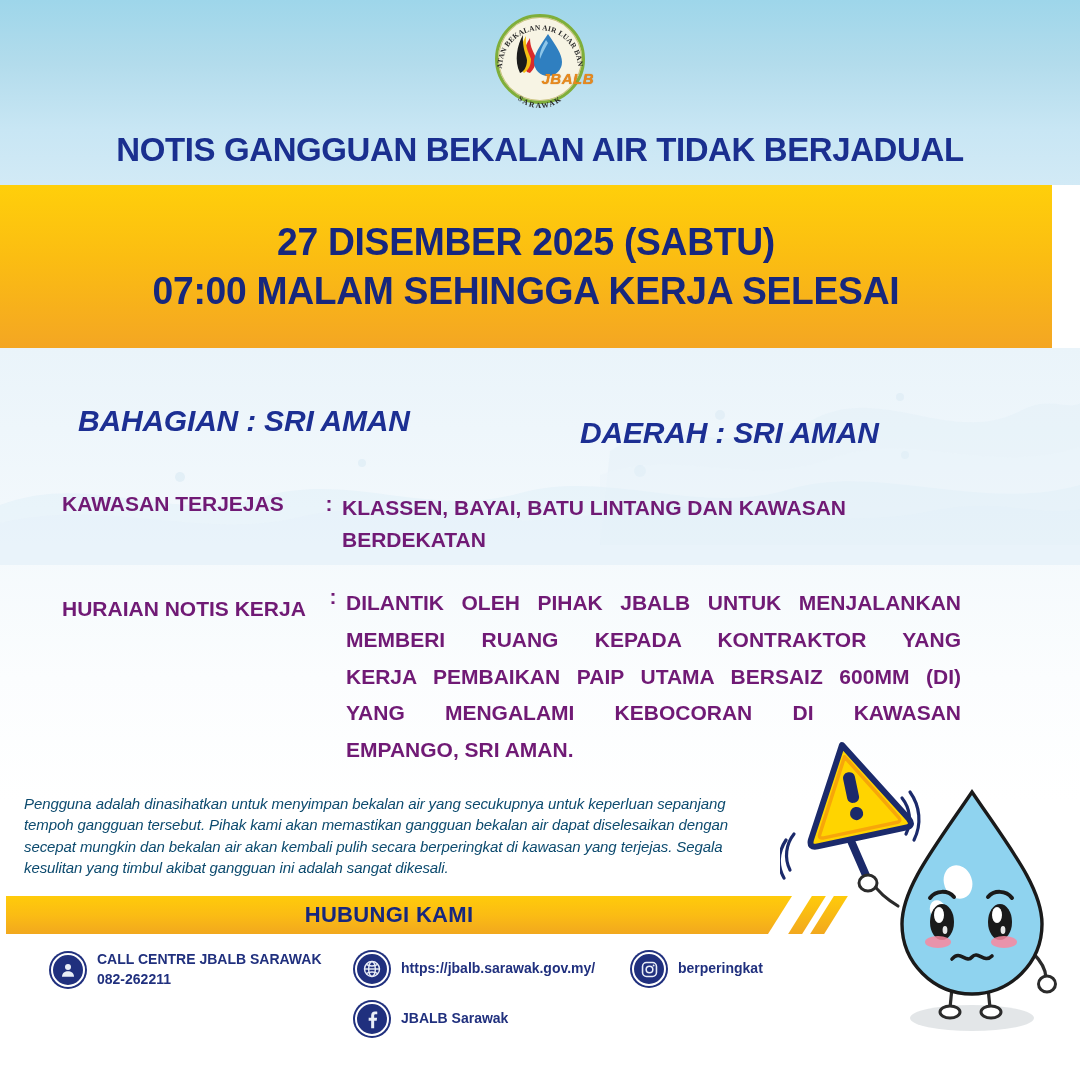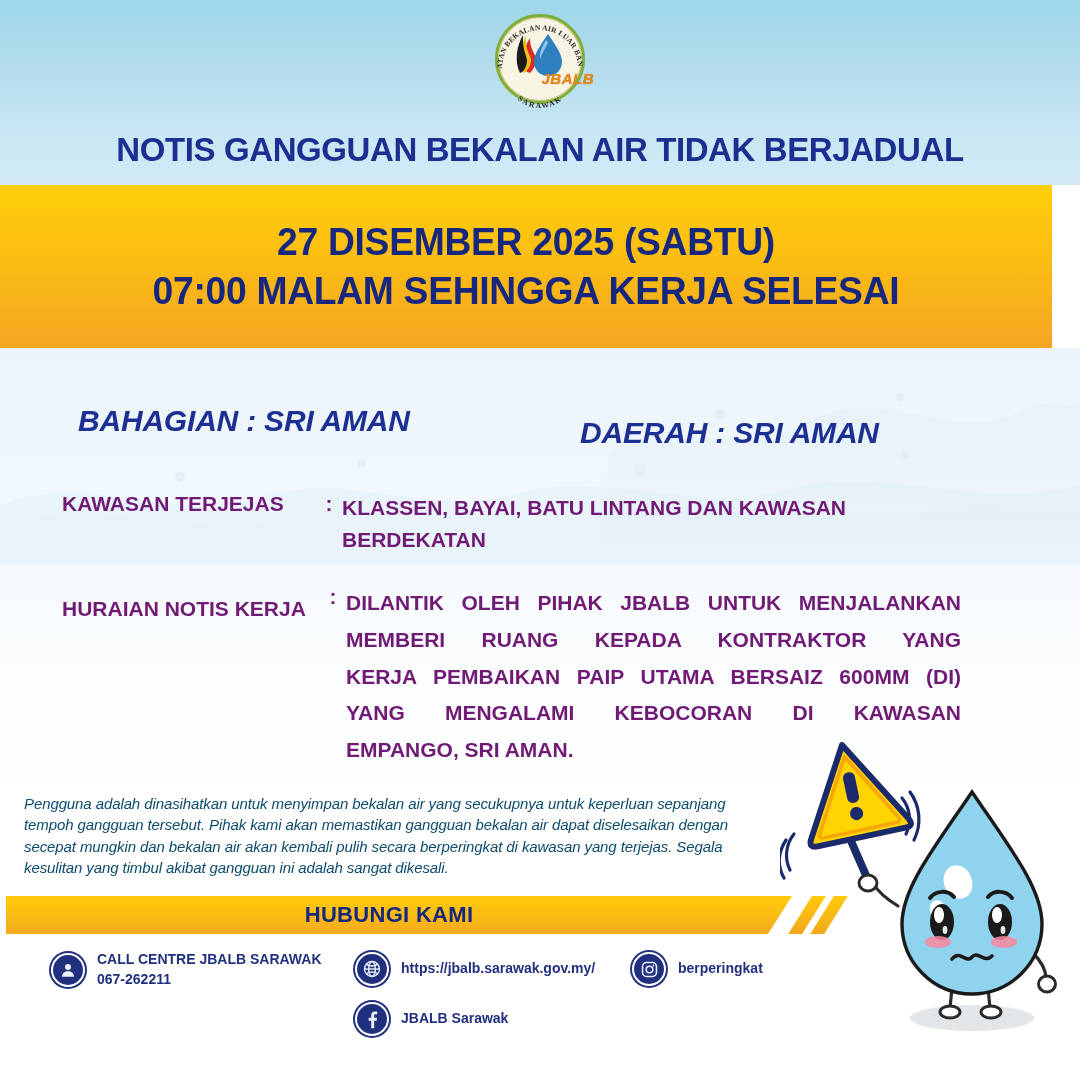--- a/index.html
+++ b/index.html
@@ -254,21 +254,21 @@
 
   <div class="c-item" id="contact-call">
     <div class="c-icon">
       <svg width="18" height="18" viewBox="0 0 24 24" fill="#e9eef7">
         <circle cx="12" cy="8" r="4"></circle>
         <path d="M4 21 C 4 15.5, 8 13.5, 12 13.5 C 16 13.5, 20 15.5, 20 21 Z"></path>
       </svg>
     </div>
     <div class="c-text">
       <div>CALL CENTRE JBALB SARAWAK</div>
-      <div>067-262211</div>
+      <div>082-262211</div>
     </div>
   </div>
 
   <div class="c-item" id="contact-web">
     <div class="c-icon">
       <svg width="20" height="20" viewBox="0 0 24 24" fill="none" stroke="#e9eef7" stroke-width="1.7">
         <circle cx="12" cy="12" r="9"></circle>
         <ellipse cx="12" cy="12" rx="4" ry="9"></ellipse>
         <line x1="3" y1="12" x2="21" y2="12"></line>
         <path d="M5 6.5 C 9 9, 15 9, 19 6.5"></path>

